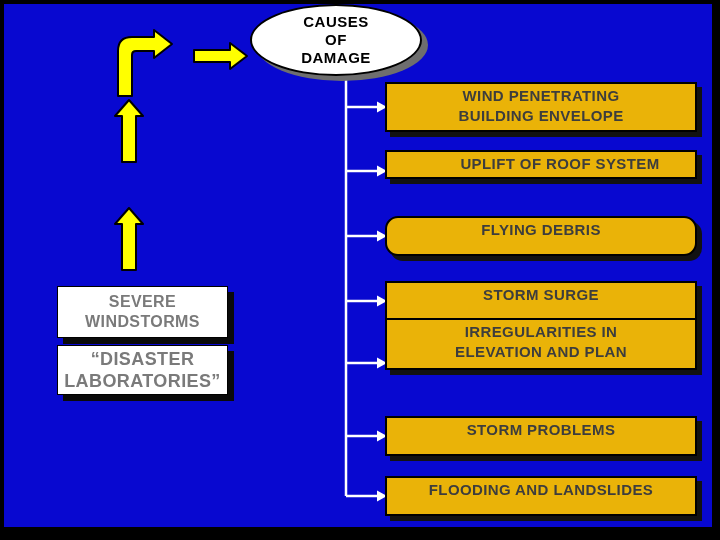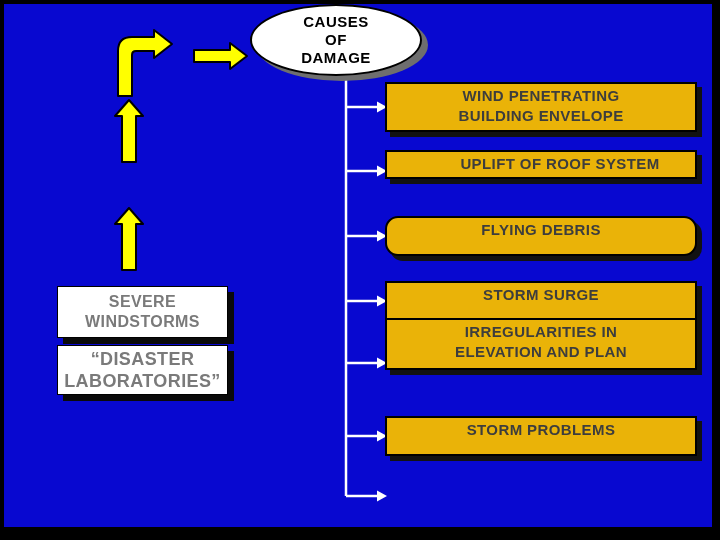--- a/index.html
+++ b/index.html
@@ -121,13 +121,16 @@
   <div class="cause-box cb4">
     <div class="cause-label">STORM SURGE</div>
   </div>
   <div class="cause-box cb5">
     <div class="cause-label">IRREGULARITIES IN
 ELEVATION AND PLAN</div>
   </div>
   <div class="cause-box cb6">
     <div class="cause-label">STORM PROBLEMS</div>
   </div>
+  <div class="cause-box cb7">
+    <div class="cause-label">FLOODING AND LANDSLIDES</div>
+  </div>
 </div>
 
 </body></html>

